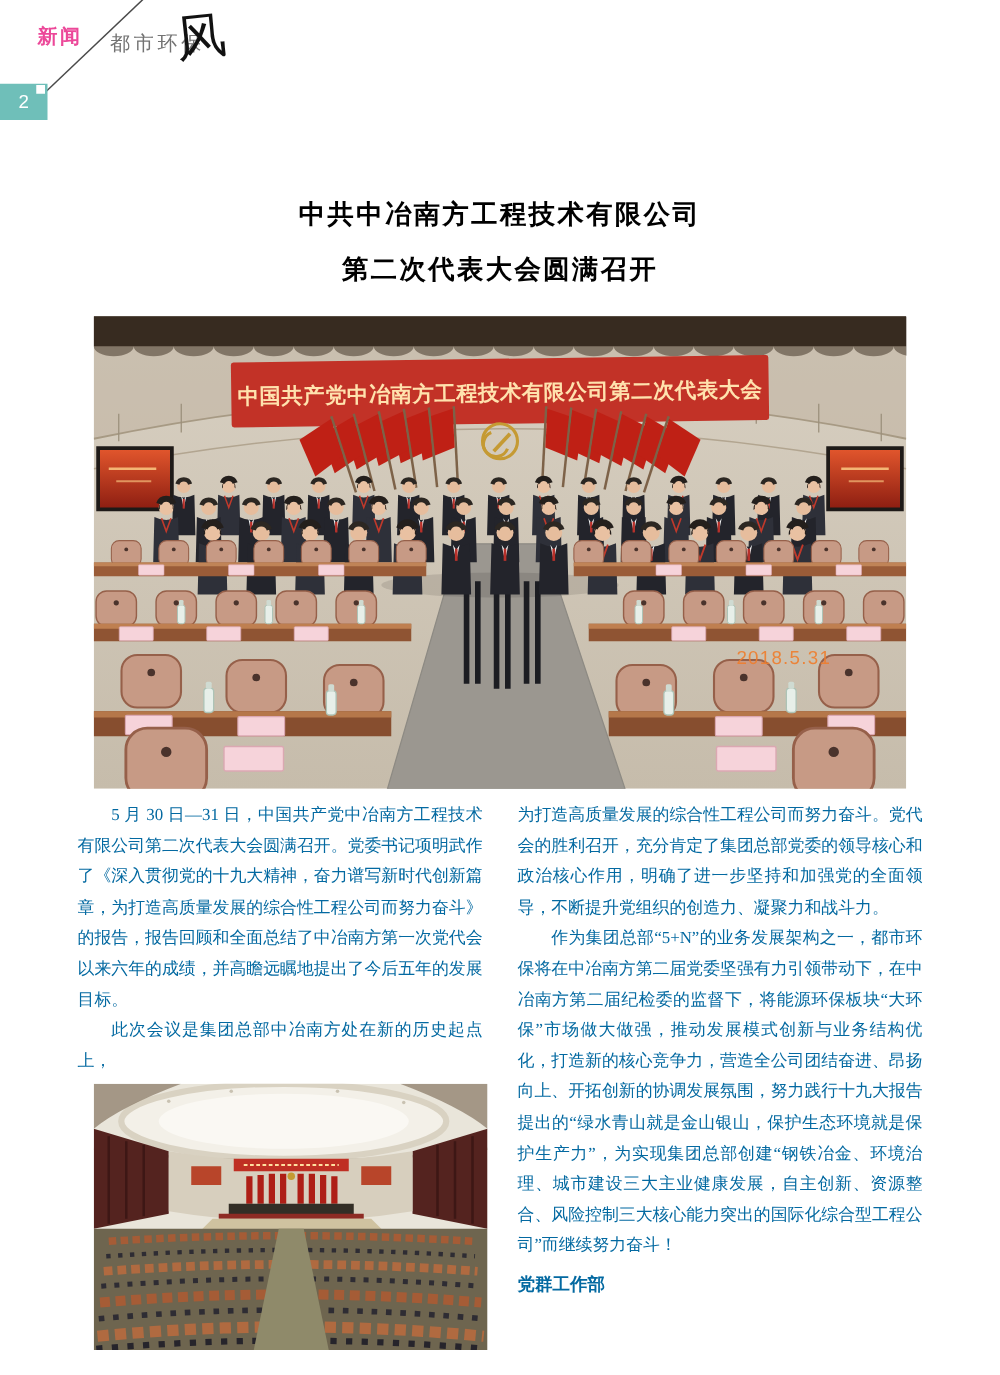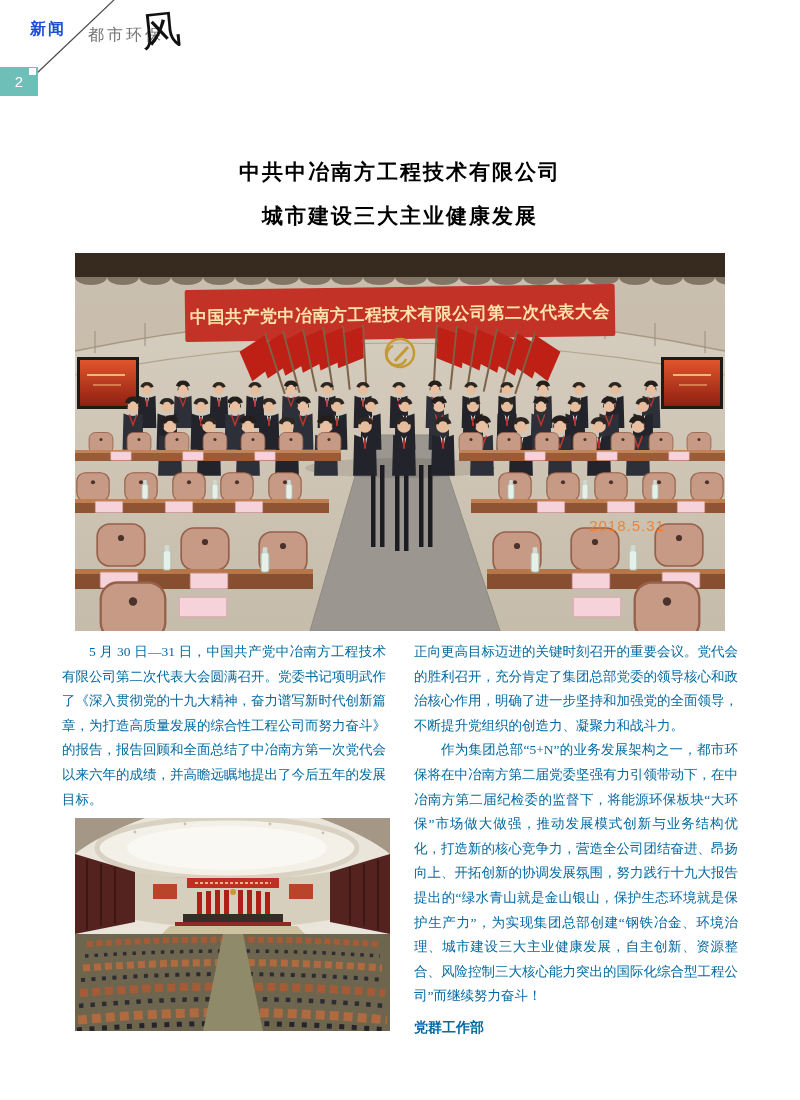--- a/index.html
+++ b/index.html
@@ -1,21 +1,21 @@
 <!DOCTYPE html>
 <html><head>
 <meta charset="utf-8">
 <style>
   html,body{margin:0;padding:0;background:#ffffff;}
   .page{position:relative;width:800px;height:1100px;background:#fff;overflow:hidden;
         font-family:"Liberation Sans",sans-serif;color:#1a1a1a;}
 
   
   .section-label{position:absolute;left:30px;top:19px;font-size:16px;font-weight:bold;
-        letter-spacing:2px;color:#1d4ed8;text-align:right;}
+        letter-spacing:2px;color:#ec4899;text-align:right;}
   .header-line{position:absolute;left:28px;top:-2px;width:92px;height:78px;}
   .masthead{position:absolute;left:88px;top:25px;font-size:16px;color:#737373;
         letter-spacing:3px;}
   .calligraphy{position:absolute;left:141px;top:10px;font-size:40px;line-height:40px;
         font-family:"DejaVu Serif",serif;color:#111;transform:rotate(-6deg);}
   .page-number-box{position:absolute;left:0;top:67px;width:38px;height:29px;
         background:#6fbfb9;color:#fff;font-size:15px;display:flex;align-items:center;
         justify-content:center;}
   .page-number-box .notch{position:absolute;top:1px;right:2px;width:7px;height:7px;
         background:#fff;}
@@ -56,21 +56,21 @@
 
   <div class="calligraphy">风</div>
 
   <div class="page-number-box">
     <span>2</span>
     <span class="notch"></span>
   </div>
 
   <h1 class="title">
     <span>中共中冶南方工程技术有限公司</span><br>
-    <span>城市建设三大主业健康发展</span>
+    <span>第二次代表大会圆满召开</span>
   </h1>
 
   <figure class="main-photo">
     <svg viewBox="0 0 650 378" width="650" height="378">
       <defs>
         <linearGradient id="wall" x1="0" y1="0" x2="0" y2="1">
           <stop offset="0" stop-color="#d8d0c2"></stop>
             <stop offset="1" stop-color="#c6bcab"></stop>
         </linearGradient>
         <linearGradient id="scr" x1="0" y1="0" x2="0" y2="1">
@@ -278,20 +278,21 @@
       </g>
       <use href="#seatblock" transform="translate(650,0) scale(-1,1)"></use>
 
       <text x="552" y="278" text-anchor="middle" font-size="15" letter-spacing="1" fill="#ef7e2e" opacity="0.9" font-family="Liberation Sans, sans-serif">2018.5.31</text>
     </svg>
   </figure>
 
   <section class="article">
     <div class="col">
       <p>5 月 30 日—31 日，中国共产党中冶南方工程技术有限公司第二次代表大会圆满召开。党委书记项明武作了《深入贯彻党的十九大精神，奋力谱写新时代创新篇章，为打造高质量发展的综合性工程公司而努力奋斗》的报告，报告回顾和全面总结了中冶南方第一次党代会以来六年的成绩，并高瞻远瞩地提出了今后五年的发展目标。</p>
+      <p>此次会议是集团总部中冶南方处在新的历史起点上，</p>
 
       <figure class="small-photo">
         <svg viewBox="0 0 315 213" width="315" height="213">
           <rect x="0" y="0" width="315" height="213" fill="#e9e5da"></rect>
 
           <ellipse cx="152" cy="30" rx="130" ry="30" fill="#f3f0e8" stroke="#d9d2c2" stroke-width="5"></ellipse>
           <ellipse cx="152" cy="30" rx="100" ry="22" fill="#faf8f3"></ellipse>
           <circle cx="60" cy="14" r="1.4" fill="#c9c2b2"></circle>
             <circle cx="110" cy="6" r="1.4" fill="#c9c2b2"></circle>
           <circle cx="195" cy="6" r="1.4" fill="#c9c2b2"></circle>
@@ -342,19 +343,19 @@
             <path d="M4,188 Q157,174 311,188" stroke="#2e2c33" stroke-width="4.5" stroke-dasharray="4.5 7"></path>
             <path d="M3,202 Q157,187 312,202" stroke="#b06a40" stroke-width="9" stroke-dasharray="9 5"></path>
             <path d="M2,212 Q157,199 313,212" stroke="#26242b" stroke-width="5" stroke-dasharray="5 7.5"></path>
           </g>
           <polygon points="148,116 168,116 188,213 128,213" fill="#8f8a6a"></polygon>
         </svg>
       </figure>
     </div>
 
     <div class="col">
-      <p class="noindent">正向更高目标迈进的关键时刻召开的重要会议。党代会的胜利召开，充分肯定了集团总部党委的领导核心和政治核心作用，明确了进一步坚持和加强党的全面领导，不断提升党组织的创造力、凝聚力和战斗力。</p>
+      <p class="noindent">为打造高质量发展的综合性工程公司而努力奋斗。党代会的胜利召开，充分肯定了集团总部党委的领导核心和政治核心作用，明确了进一步坚持和加强党的全面领导，不断提升党组织的创造力、凝聚力和战斗力。</p>
       <p>作为集团总部“5+N”的业务发展架构之一，都市环保将在中冶南方第二届党委坚强有力引领带动下，在中冶南方第二届纪检委的监督下，将能源环保板块“大环保”市场做大做强，推动发展模式创新与业务结构优化，打造新的核心竞争力，营造全公司团结奋进、昂扬向上、开拓创新的协调发展氛围，努力践行十九大报告提出的“绿水青山就是金山银山，保护生态环境就是保护生产力”，为实现集团总部创建“钢铁冶金、环境治理、城市建设三大主业健康发展，自主创新、资源整合、风险控制三大核心能力突出的国际化综合型工程公司”而继续努力奋斗！</p>
       <p class="signature">党群工作部</p>
     </div>
   </section>
 
 </div>
 
 </body></html>

